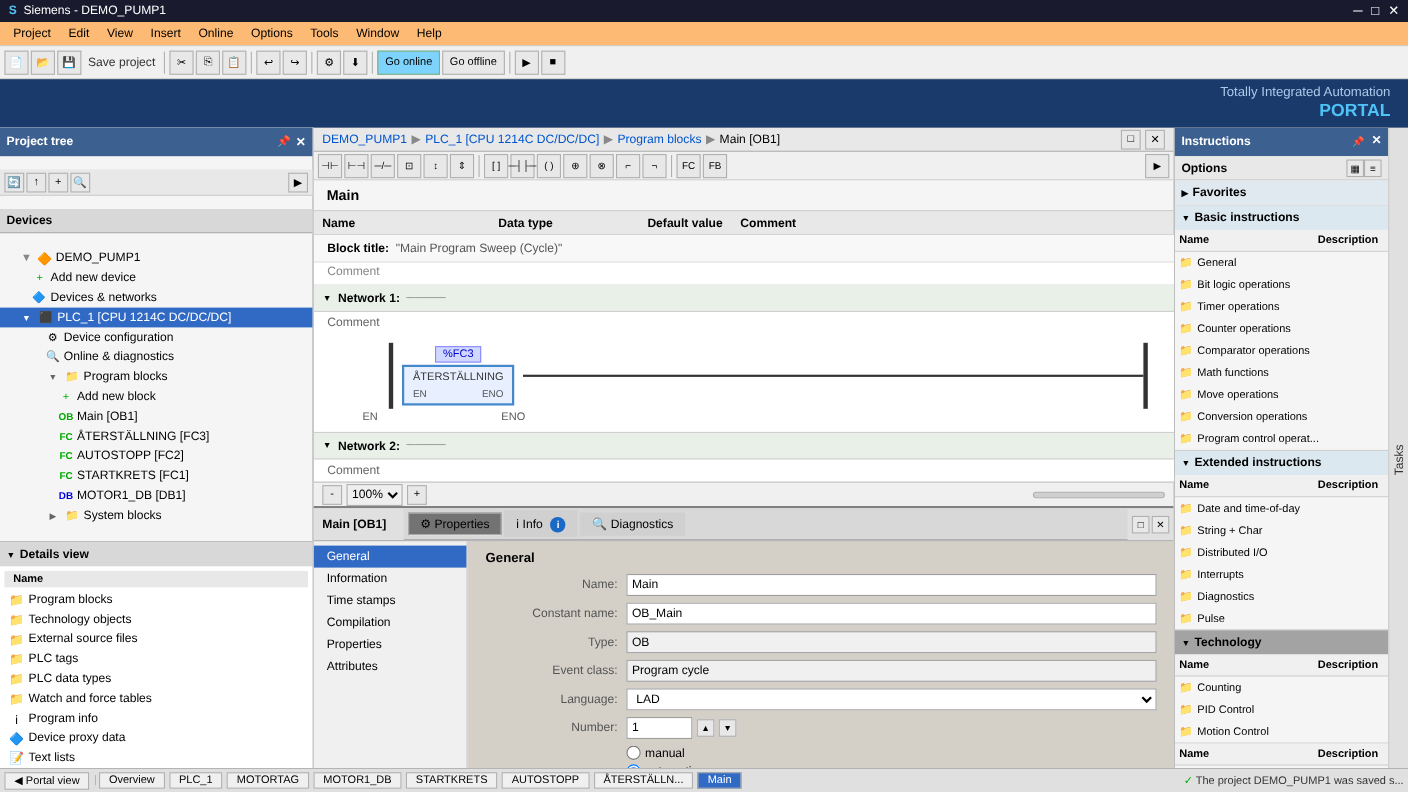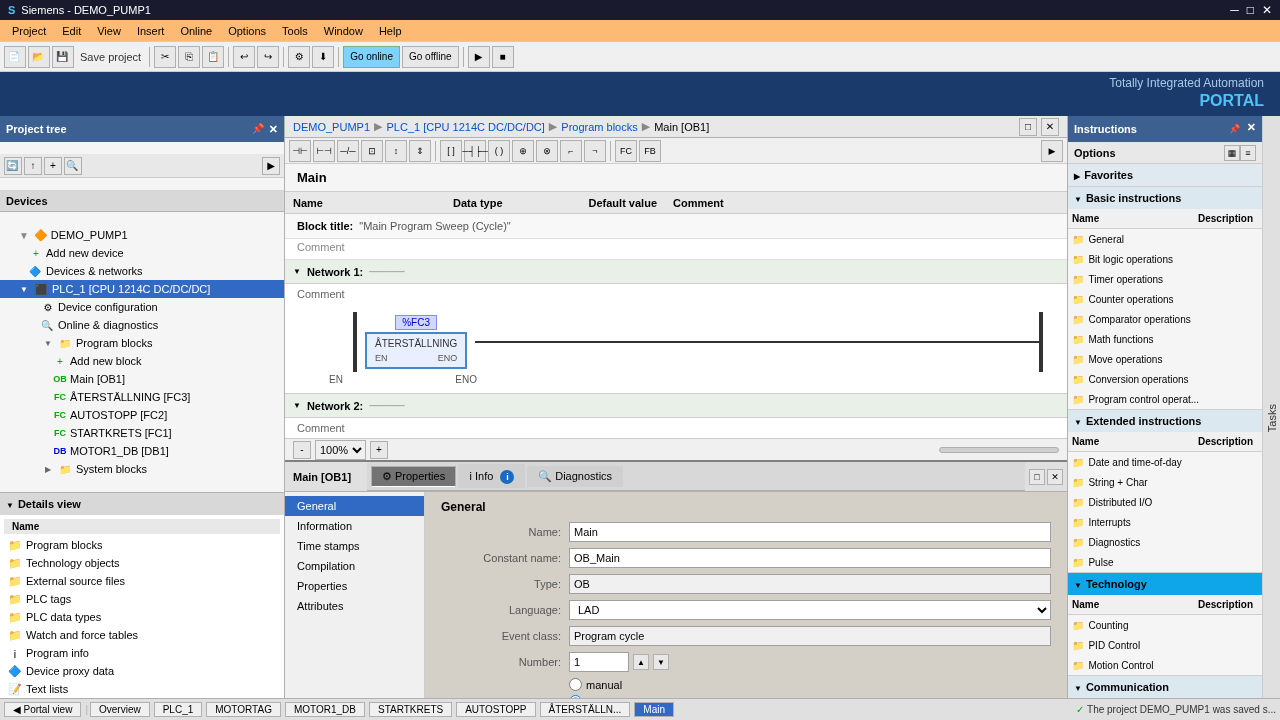--- a/index.html
+++ b/index.html
@@ -592,35 +592,35 @@
           </div>
 
           <div class="prop-row">
             <span class="prop-label">Type:</span>
             <div class="prop-value">
               <input class="prop-input" type="text" value="OB" readonly="" style="background: rgb(240, 240, 240);">
             </div>
           </div>
 
           <div class="prop-row">
+            <span class="prop-label">Event class:</span>
+            <div class="prop-value">
+              <input class="prop-input" type="text" value="Program cycle" readonly="" style="background: rgb(240, 240, 240);">
+            </div>
+          </div>
+
+          <div class="prop-row">
             <span class="prop-label">Language:</span>
             <div class="prop-value">
               <select class="prop-input">
                 <option>LAD</option>
                 <option>FBD</option>
                 <option>STL</option>
                 <option>SCL</option>
               </select>
-            </div>
-          </div>
-
-          <div class="prop-row">
-            <span class="prop-label">Event class:</span>
-            <div class="prop-value">
-              <input class="prop-input" type="text" value="Program cycle" readonly="" style="background: rgb(240, 240, 240);">
             </div>
           </div>
 
           <div class="prop-row">
             <span class="prop-label">Number:</span>
             <div class="prop-value" style="display:flex; align-items:center; gap:4px;">
               <input class="prop-input prop-input-sm" type="text" value="1" style="">
               <button class="tb-btn" style="width:16px;height:16px; font-size:8px;">▲</button>
               <button class="tb-btn" style="width:16px;height:16px; font-size:8px;">▼</button>
             </div>
@@ -748,21 +748,21 @@
           <span class="folder-icon">📁</span>
           <span>Diagnostics</span>
         </div>
         <div class="inst-folder">
           <span class="folder-icon">📁</span>
           <span>Pulse</span>
         </div>
       </div>
 
       <div class="inst-section">
-        <div class="inst-section-header" style="background:#0ea5e9;">
+        <div class="inst-section-header" style="background:#a3a3a3;">
           <span class="chevron-down"></span>
           <span>Technology</span>
         </div>
         <div class="inst-table-header">
           <span class="inst-name-col">Name</span>
           <span class="inst-desc-col">Description</span>
         </div>
         <div class="inst-folder">
           <span class="folder-icon">📁</span>
           <span>Counting</span>
@@ -771,24 +771,20 @@
           <span class="folder-icon">📁</span>
           <span>PID Control</span>
         </div>
         <div class="inst-folder">
           <span class="folder-icon">📁</span>
           <span>Motion Control</span>
         </div>
       </div>
 
       <div class="inst-section">
-        <div class="inst-section-header" style="background:#dce8f0;">
-          <span class="chevron-down"></span>
-          <span>Communication</span>
-        </div>
         <div class="inst-table-header">
           <span class="inst-name-col">Name</span>
           <span class="inst-desc-col">Description</span>
         </div>
         <div class="inst-folder">
           
           
         </div>
 
       </div>

